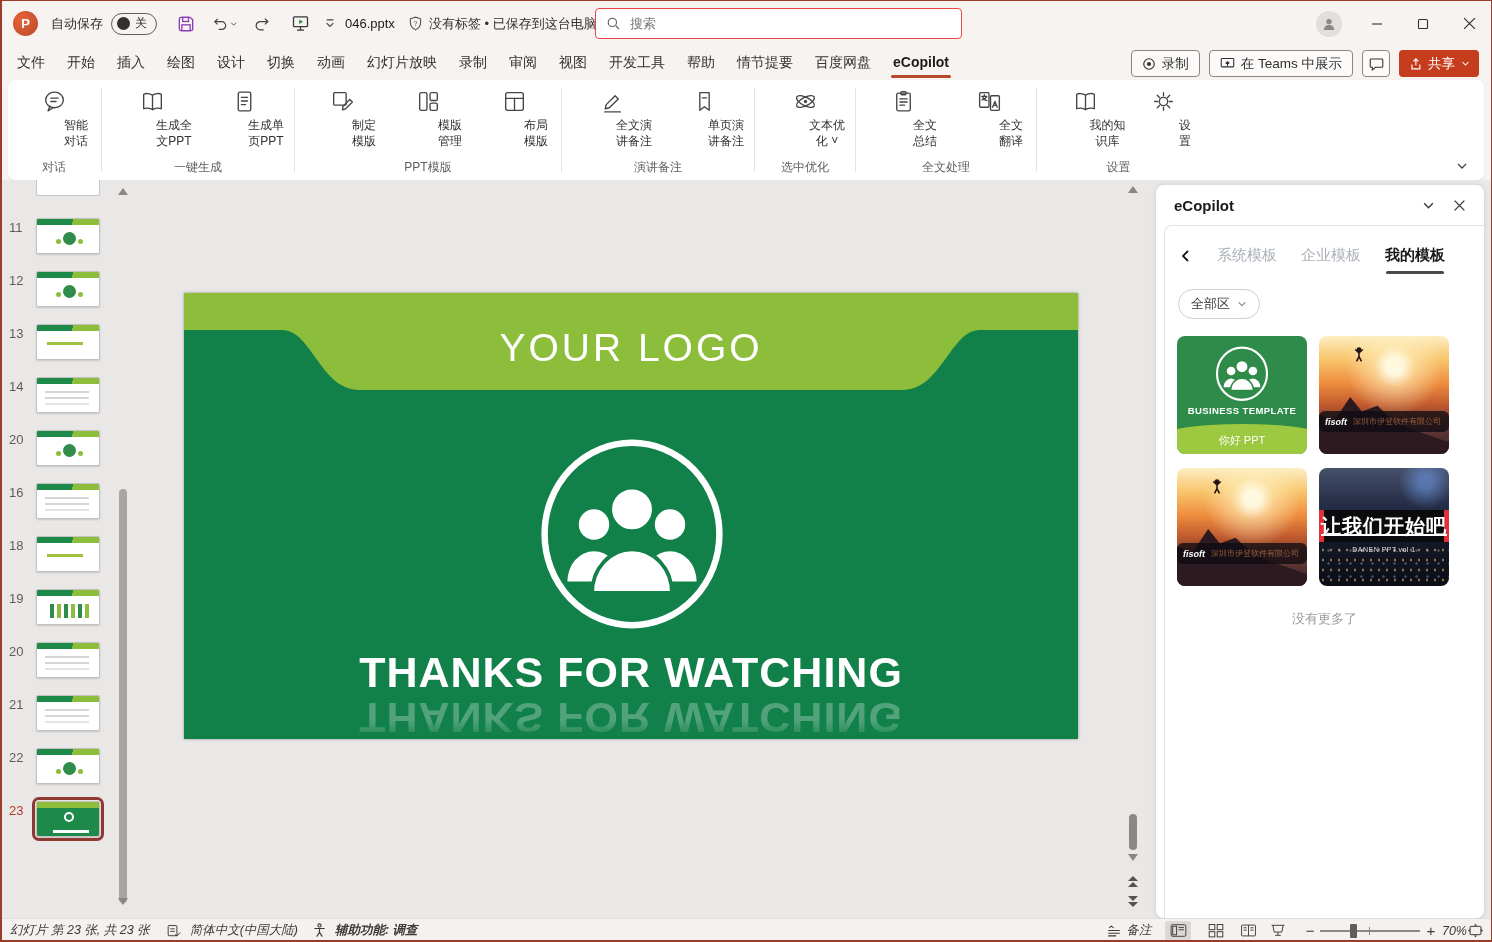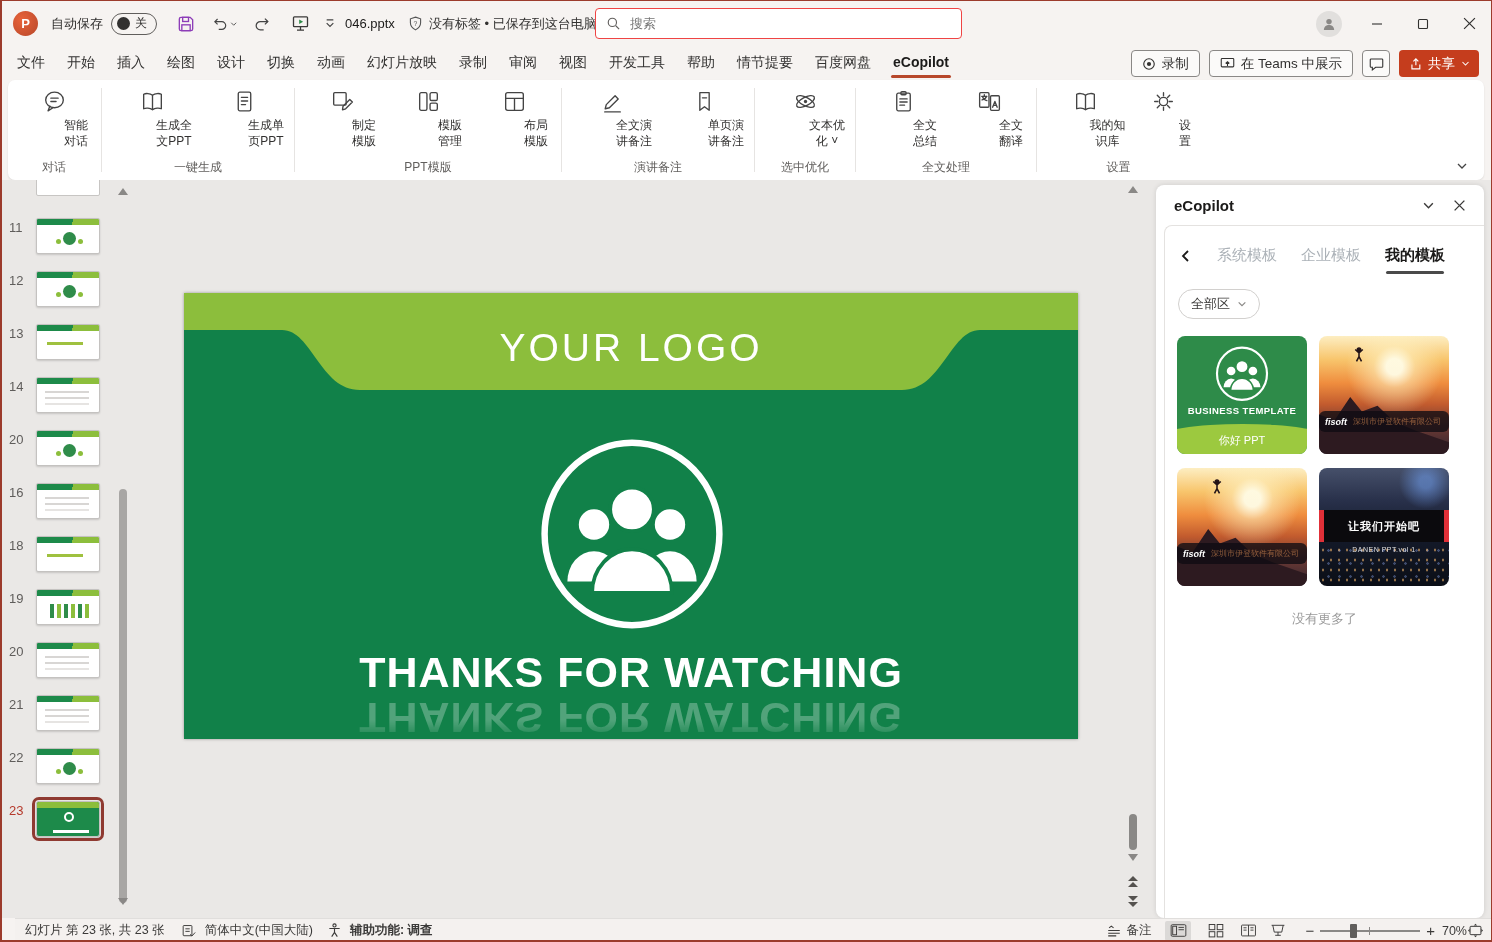--- a/index.html
+++ b/index.html
@@ -119,26 +119,26 @@
   .card-sunset .band { position:absolute; left:0; right:0; bottom:22px; height:21px; background:rgba(14,11,18,.78); display:flex; align-items:center; padding:0 6px; gap:6px;border-radius:6px; }
   .card-sunset .brand { color:#fff; font-size:9px; font-weight:700; font-style:italic; }
   .card-sunset .cap { color:rgba(255,165,95,.5); font-size:8px; white-space:nowrap; overflow:hidden; }
   .card-city { background:
       radial-gradient(circle at 82% 12%, rgba(120,170,255,.5) 0 4%, transparent 18%),
       linear-gradient(180deg,#46506a 0%, #28304a 28%, #141a2a 58%, #0b0e16 100%); }
   .card-city .lights { position:absolute; left:0; right:0; bottom:0; height:52%;
       background-image:radial-gradient(rgba(255,190,110,.55) 1px, transparent 1.4px), radial-gradient(rgba(150,180,255,.35) 1px, transparent 1.4px);
       background-size:8px 10px, 11px 13px; background-position:0 0, 4px 6px; }
   .card-city .band { position:absolute; left:0; right:0; top:42px; height:32px; background:#0b0a0d; border-left:5px solid #e03038; border-right:5px solid #e03038; display:flex; align-items:center; justify-content:center; }
-  .card-city .bt { color:#fff; font-weight:700; font-size:11px; letter-spacing:1px; white-space:nowrap; }
+  .card-city .bt { color:#fff; font-weight:700; font-size:20px; letter-spacing:1px; white-space:nowrap;text-decoration:underline; }
   .card-city .sub { position:absolute; top:78px; width:100%; text-align:center; color:rgba(255,255,255,.85); font-size:7px; letter-spacing:.5px; }
   .empty-txt { margin-top:24px; text-align:center; color:#9a9a9a; font-size:13px; }
 
   
-  .statusbar { position:absolute; left:15px; right:0; top:918px; height:24px; background:#f4f1ef; border-top:1px solid #e0dedc; display:flex; align-items:center; font-size:12.5px; color:#3b3a39; }
+  .statusbar { position:absolute; left:0; right:0; top:918px; height:24px; background:#f4f1ef; border-top:1px solid #e0dedc; display:flex; align-items:center; font-size:12.5px; color:#3b3a39;font-style:italic; }
   .sb-left { display:flex; align-items:center; gap:8px; padding-left:10px; }
   .sb-right { position:absolute; right:8px; display:flex; align-items:center; }
   .sb-ico { display:flex; align-items:center; gap:4px; }
   .viewbtn { width:26px; height:20px; display:flex; align-items:center; justify-content:center; border-radius:2px; }
   .viewbtn.on { background:#dbd9d7; }
   .zoomslider { display:flex; align-items:center; gap:6px; }
   .ztrack { position:relative; width:100px; height:2px; background:#8a8886; }
   .ztick { position:absolute; left:49px; top:-3px; width:1px; height:8px; background:#8a8886; }
   .zthumb { position:absolute; left:30px; top:-6px; width:7px; height:14px; background:#605e5c; border-radius:1px; }
   .zpct { font-size:12.5px; width:32px; text-align:right; }

